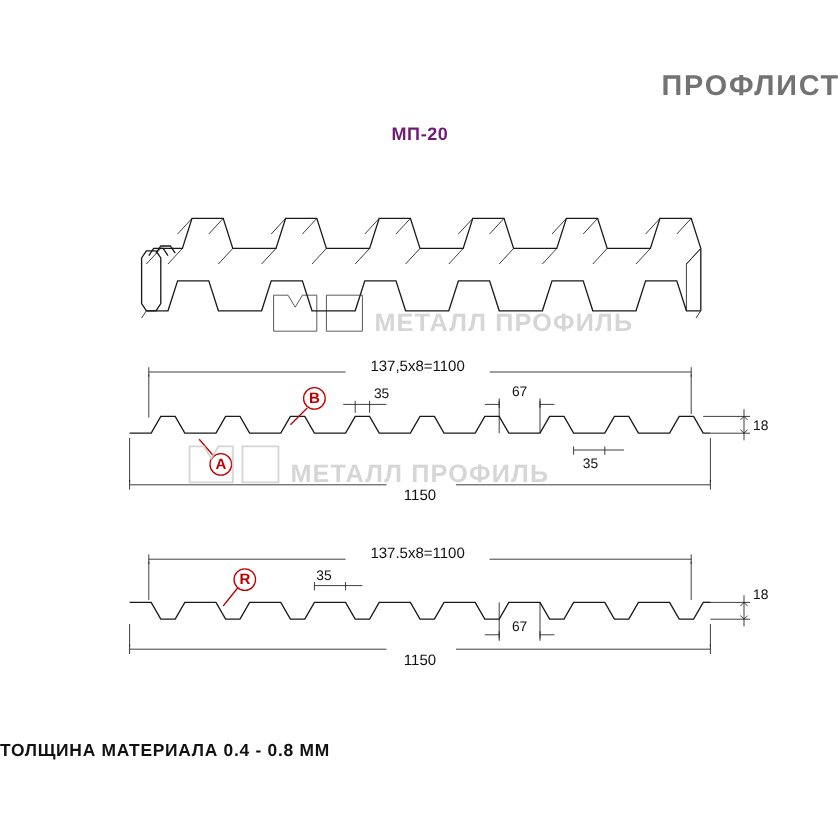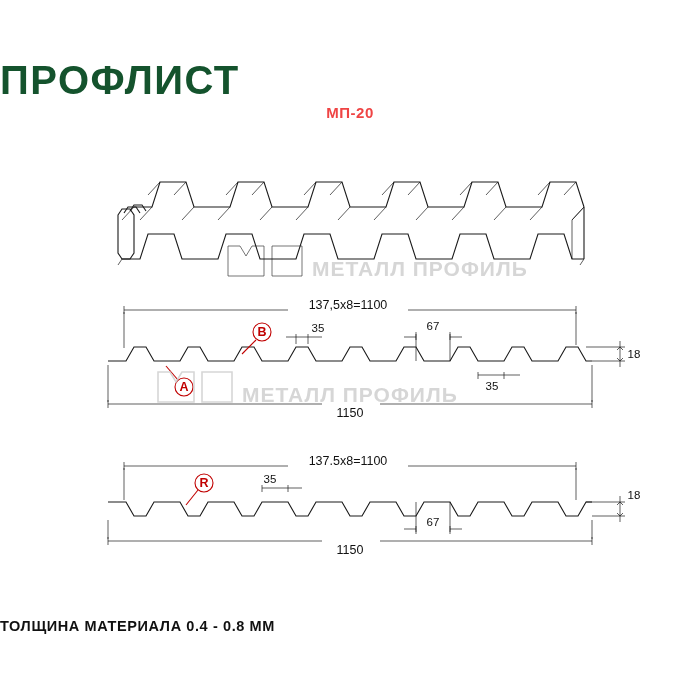--- a/index.html
+++ b/index.html
@@ -17,36 +17,36 @@
   }
   #sheet {
     position: absolute;
     inset: 0;
   }
   .title {
     position: absolute;
     left: 0;
     right: 0;
     top: 58px;
-    text-align: left;
-    font-size: 40px;
+    text-align: right;
+    font-size: 24px;
     font-weight: bold;
     letter-spacing: 1.5px;
-    color: #14532d;
+    color: #737373;
   }
   .subtitle {
     position: absolute;
     left: 0;
     right: 0;
     top: 104px;
     text-align: center;
     font-size: 15px;
     font-weight: bold;
     letter-spacing: 0.5px;
-    color: #ef4444;
+    color: #701a75;
   }
   .footnote {
     position: absolute;
     left: 0;
     right: 0;
     top: 618px;
     font-size: 14.5px;
     font-weight: bold;
     letter-spacing: 0.6px;
     color: #111;

